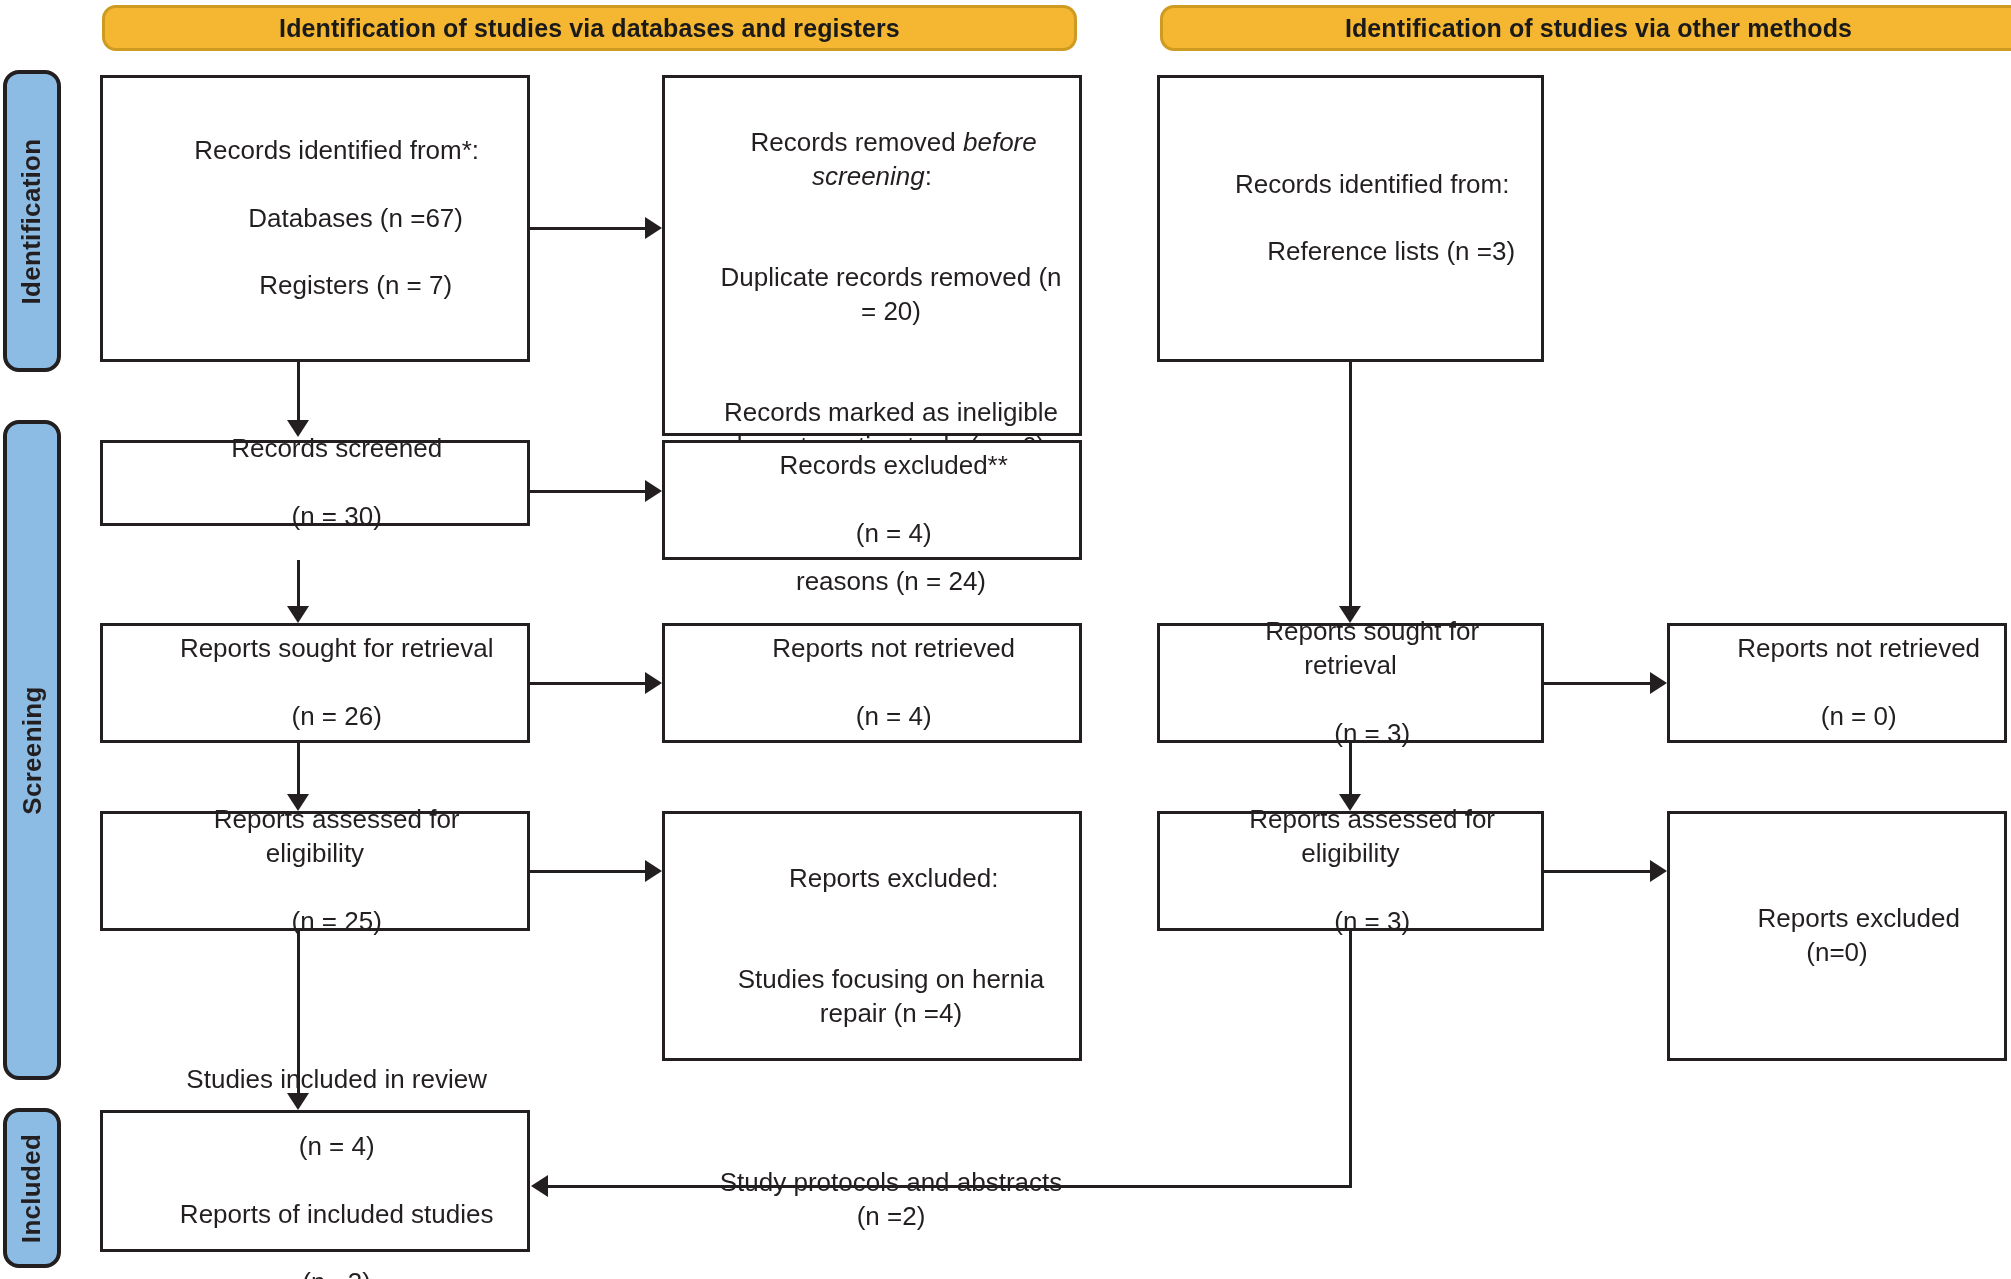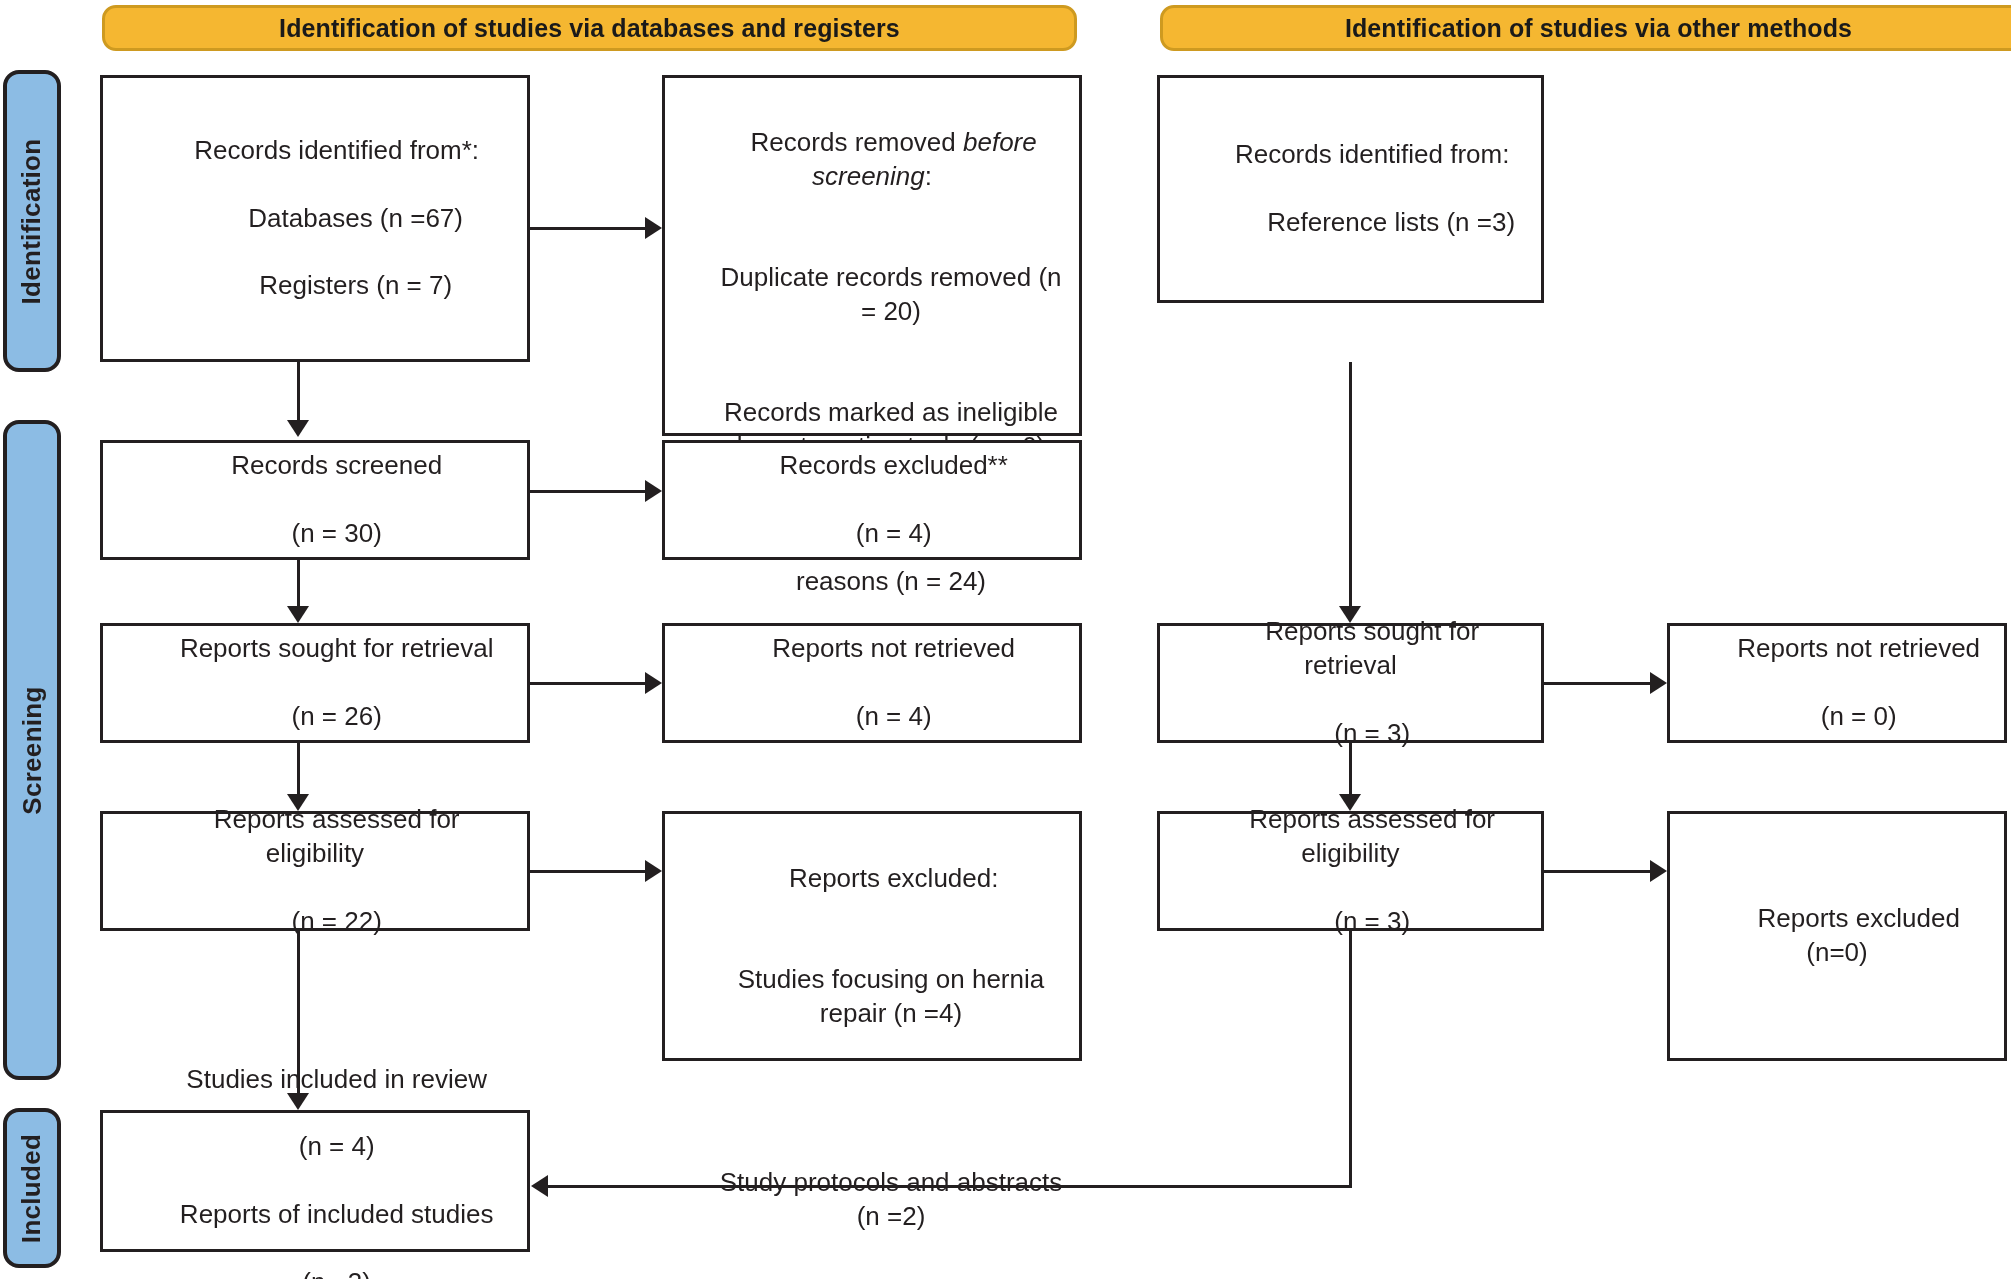--- a/index.html
+++ b/index.html
@@ -145,21 +145,21 @@
 
   <div class="box vtop" style="left:662px; top:75px; width:420px; height:361px;">
     <div class="box-text">
       <span>Records removed </span><em>before screening</em><span>:</span><br>
       <span class="ind" style="padding-left:38px;">Duplicate records removed (n = 20)</span><br>
       <span class="ind" style="padding-left:38px;">Records marked as ineligible by automation tools (n = 0)</span><br>
       <span class="ind" style="padding-left:38px;">Records removed for other reasons (n = 24)</span>
     </div>
   </div>
 
-  <div class="box" style="left:100px; top:440px; width:430px; height:120px;">
+  <div class="box" style="left:100px; top:440px; width:430px; height:86px;">
     <div class="box-text">
       <span>Records screened</span><br>
       <span>(n = 30)</span>
     </div>
   </div>
 
   <div class="box" style="left:662px; top:440px; width:420px; height:120px;">
     <div class="box-text">
       <span>Records excluded**</span><br>
       <span>(n = 4)</span>
@@ -176,21 +176,21 @@
   <div class="box" style="left:662px; top:623px; width:420px; height:120px;">
     <div class="box-text">
       <span>Reports not retrieved</span><br>
       <span>(n = 4)</span>
     </div>
   </div>
 
   <div class="box" style="left:100px; top:811px; width:430px; height:120px;">
     <div class="box-text">
       <span>Reports assessed for eligibility</span><br>
-      <span>(n = 22)</span>
+      <span>(n = 25)</span>
     </div>
   </div>
 
   <div class="box vtop" style="left:662px; top:811px; width:420px; height:250px;">
     <div class="box-text">
       <span>Reports excluded:</span><br>
       <span class="ind" style="padding-left:38px;">Studies focusing on hernia repair (n =4)</span><br>
       <br>
       <span class="ind" style="padding-left:38px;">Study protocols and abstracts (n =2)</span><br>
       
@@ -199,21 +199,21 @@
 
   <div class="box" style="left:100px; top:1110px; width:430px; height:142px;">
     <div class="box-text">
       <span>Studies included in review</span><br>
       <span>(n = 4)</span><br>
       <span>Reports of included studies</span><br>
       <span>(n =3)</span>
     </div>
   </div>
 
-  <div class="box" style="left:1157px; top:75px; width:387px; height:228px;">
+  <div class="box" style="left:1157px; top:75px; width:387px; height:287px;">
     <div class="box-text">
       <span>Records identified from:</span><br>
       <span class="ind" style="padding-left:38px;">Reference lists (n =3)</span>
     </div>
   </div>
 
   <div class="box" style="left:1157px; top:623px; width:387px; height:120px;">
     <div class="box-text">
       <span>Reports sought for retrieval</span><br>
       <span>(n = 3)</span>

